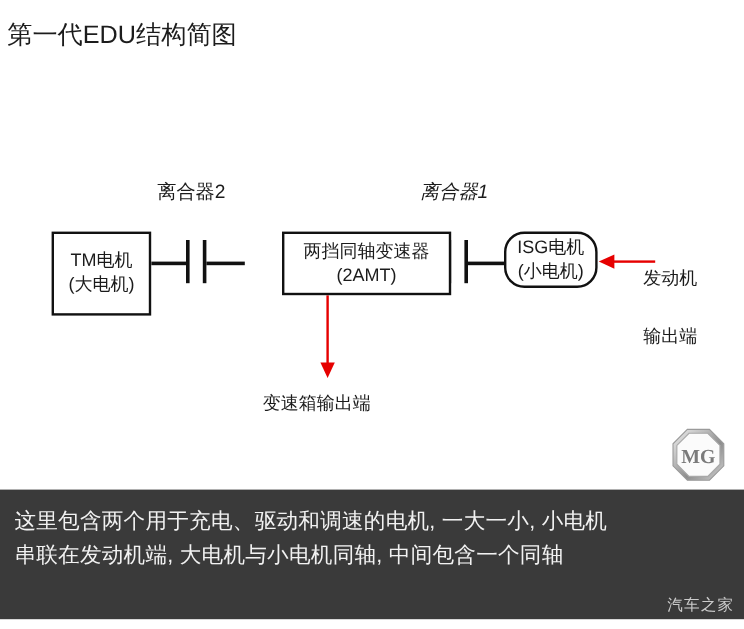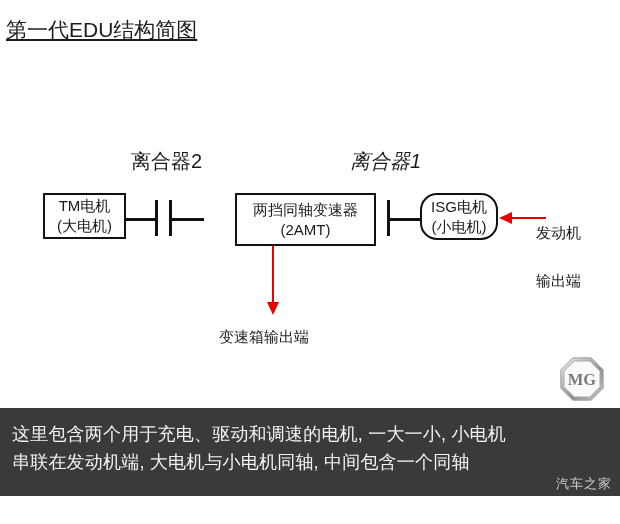--- a/index.html
+++ b/index.html
@@ -19,21 +19,20 @@
   
   #page-title {
     position: absolute;
     left: 6px;
     top: 17px;
     font-size: 21px;
     line-height: 26px;
     color: #1c1c1c;
     white-space: nowrap;
     letter-spacing: 0px;
-    text-decoration: underline;
   }
 
   
   #diagram {
     position: absolute;
     left: 0;
     top: 0;
     width: 620px;
     height: 408px;
   }
@@ -48,21 +47,21 @@
     align-items: center;
     justify-content: center;
     text-align: center;
     color: #1b1b1b;
     font-size: 15px;
     line-height: 20px;
     z-index: 5;
   }
   .node-box .ln { display: block; white-space: nowrap; }
 
-  #box-tm   { left: 43px;  top: 193px; width: 83px;  height: 46px; }
+  #box-tm   { left: 43px;  top: 193px; width: 83px;  height: 70px; }
   #box-amt  { left: 203px; top: 193px; width: 141px; height: 53px; margin-left: 32px; }
   #box-isg  { left: 420px; top: 193px; width: 78px;  height: 47px; border-radius: 17px; }
 
   
   .shaft {
     position: absolute;
     height: 3px;
     background: #111111;
     z-index: 2;
   }
@@ -81,21 +80,21 @@
     background: #111111;
   }
   .clutch .plate.left  { left: 0px; }
   .clutch .plate.right { left: 14px; }
   #clutch-2 { left: 155px; top: 200px; width: 17px; height: 36px; }
   #clutch-1 { left: 373px; top: 200px; width: 17px; height: 36px; }
 
   
   .clutch-label {
     position: absolute;
-    font-size: 20px;
+    font-size: 16px;
     line-height: 18px;
     color: #1b1b1b;
     white-space: nowrap;
     z-index: 6;
   }
   #label-clutch2 { left: 131px; top: 152px; }
   #label-clutch1 { left: 350px; top: 152px; font-style: italic; }
 
   
   .red-line {
@@ -174,21 +173,21 @@
     height: 46px;
     z-index: 7;
   }
 
   
   #caption-bar {
     position: absolute;
     left: 0;
     top: 408px;
     width: 620px;
-    height: 88px;
+    height: 108px;
     background: #3a3a3a;
     box-sizing: border-box;
     padding: 12px 12px 0 12px;
   }
   #caption-text {
     color: #f2f2f2;
     font-size: 18px;
     line-height: 28px;
     letter-spacing: 0.2px;
   }

